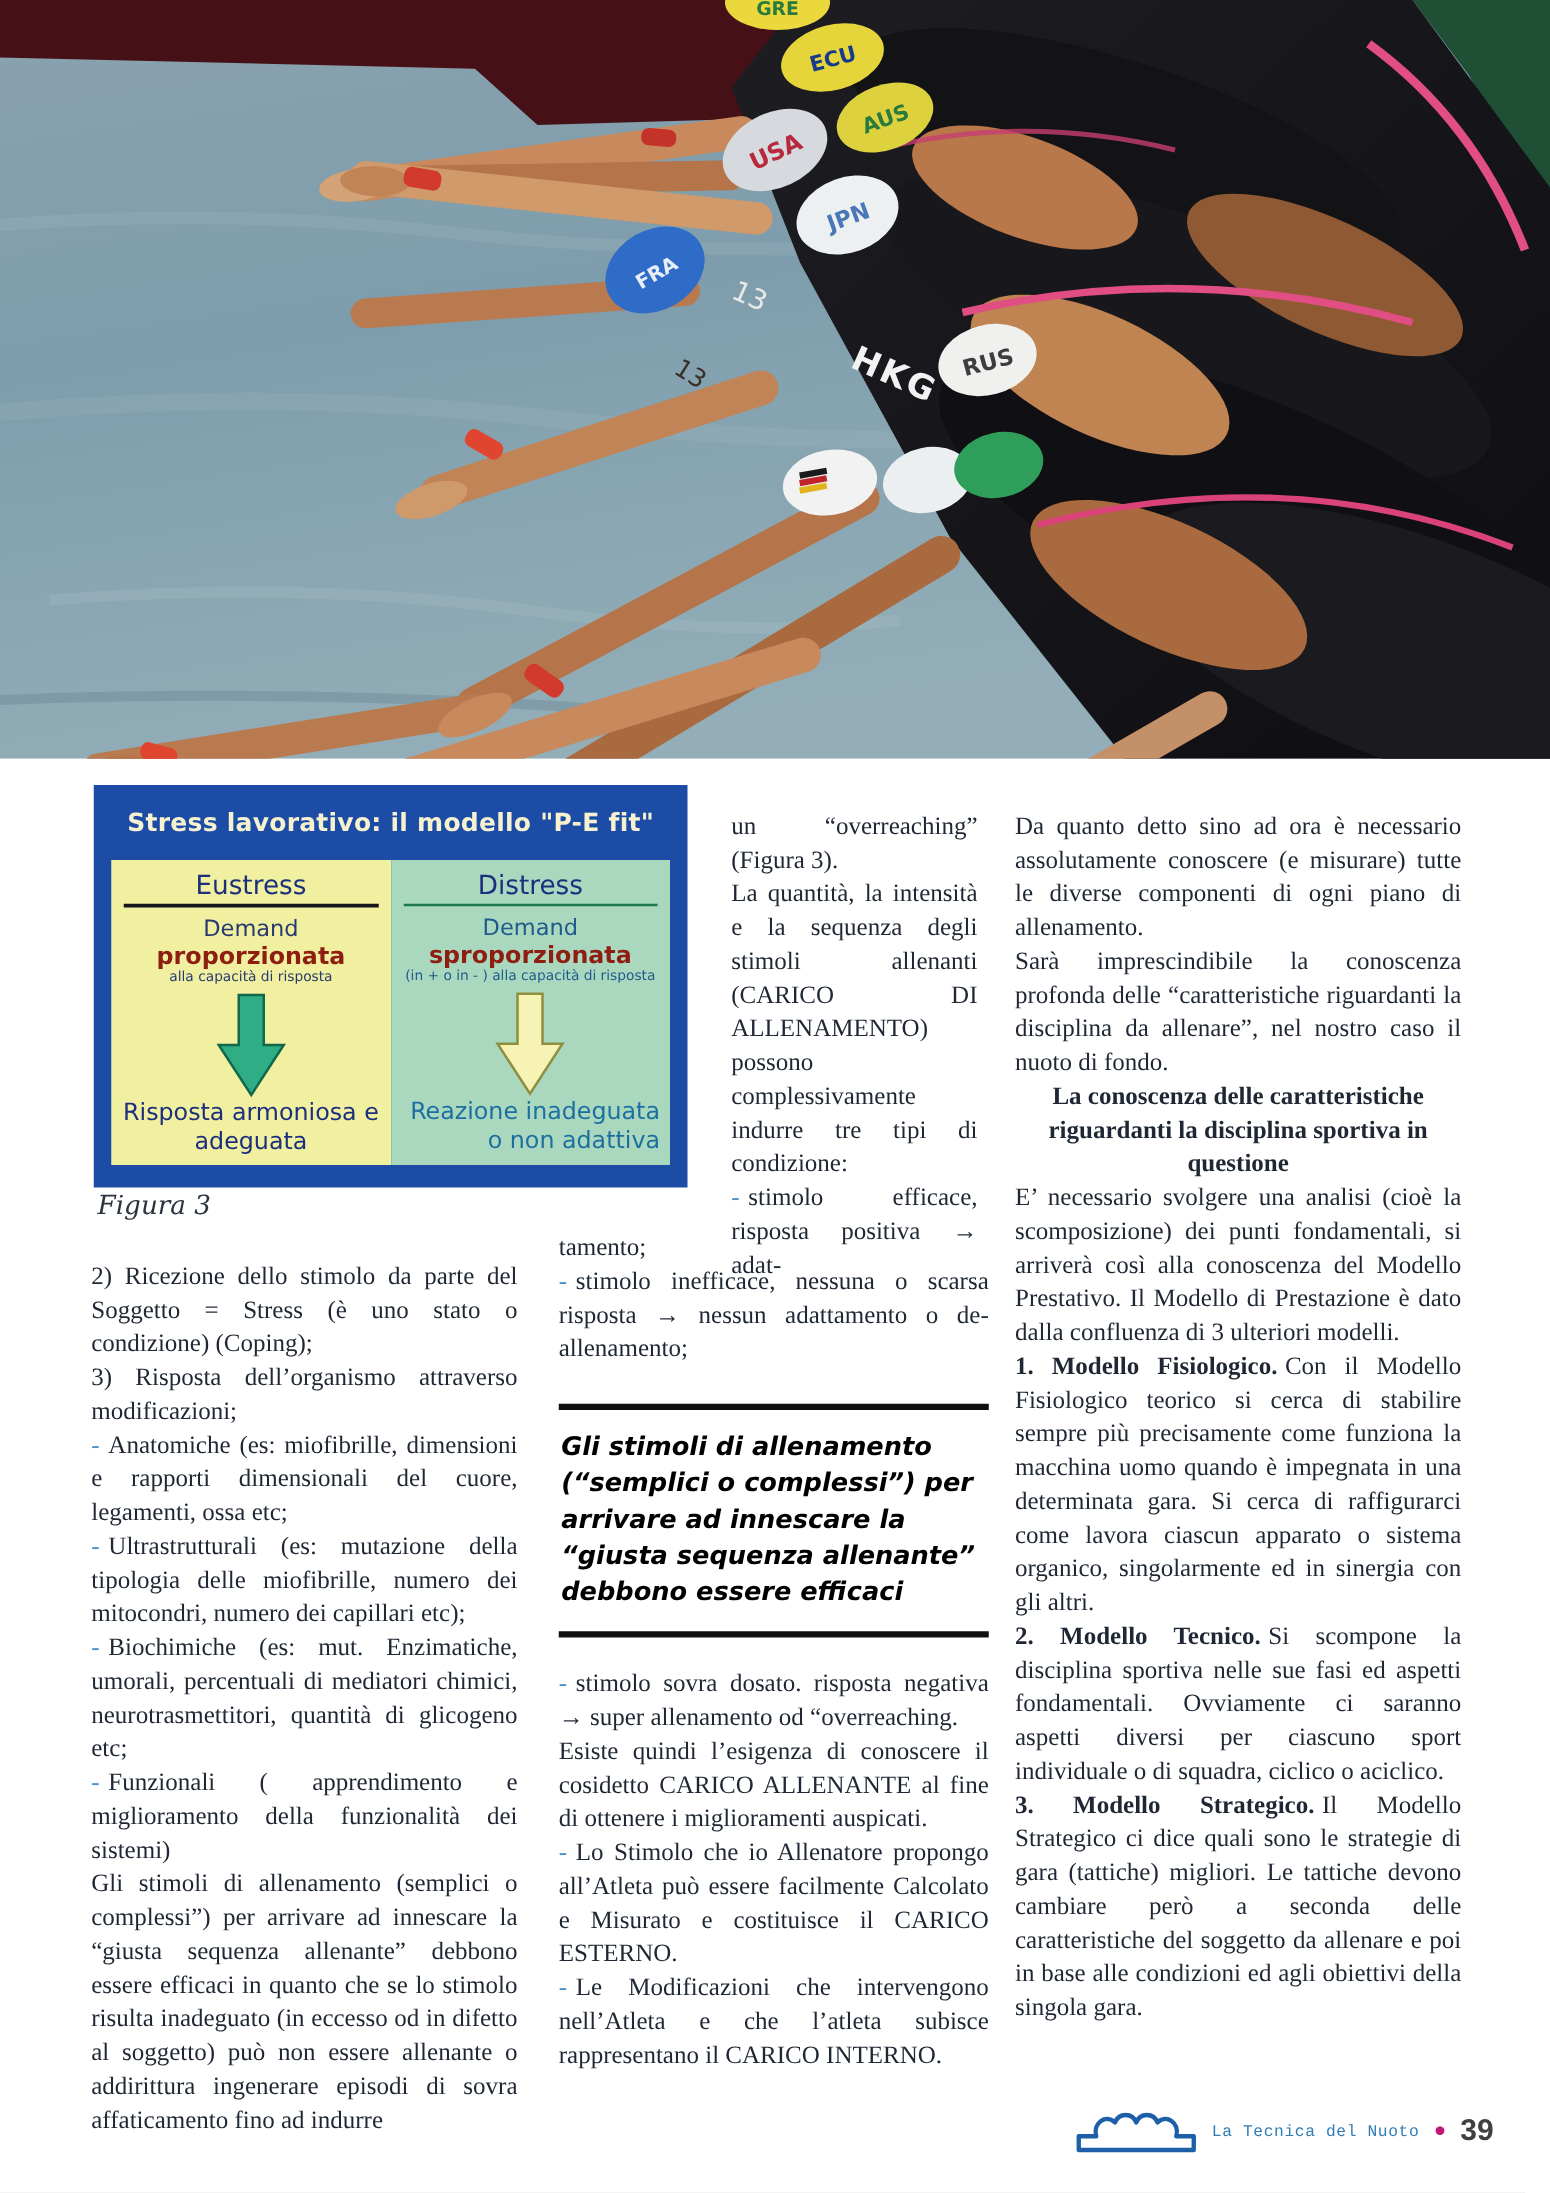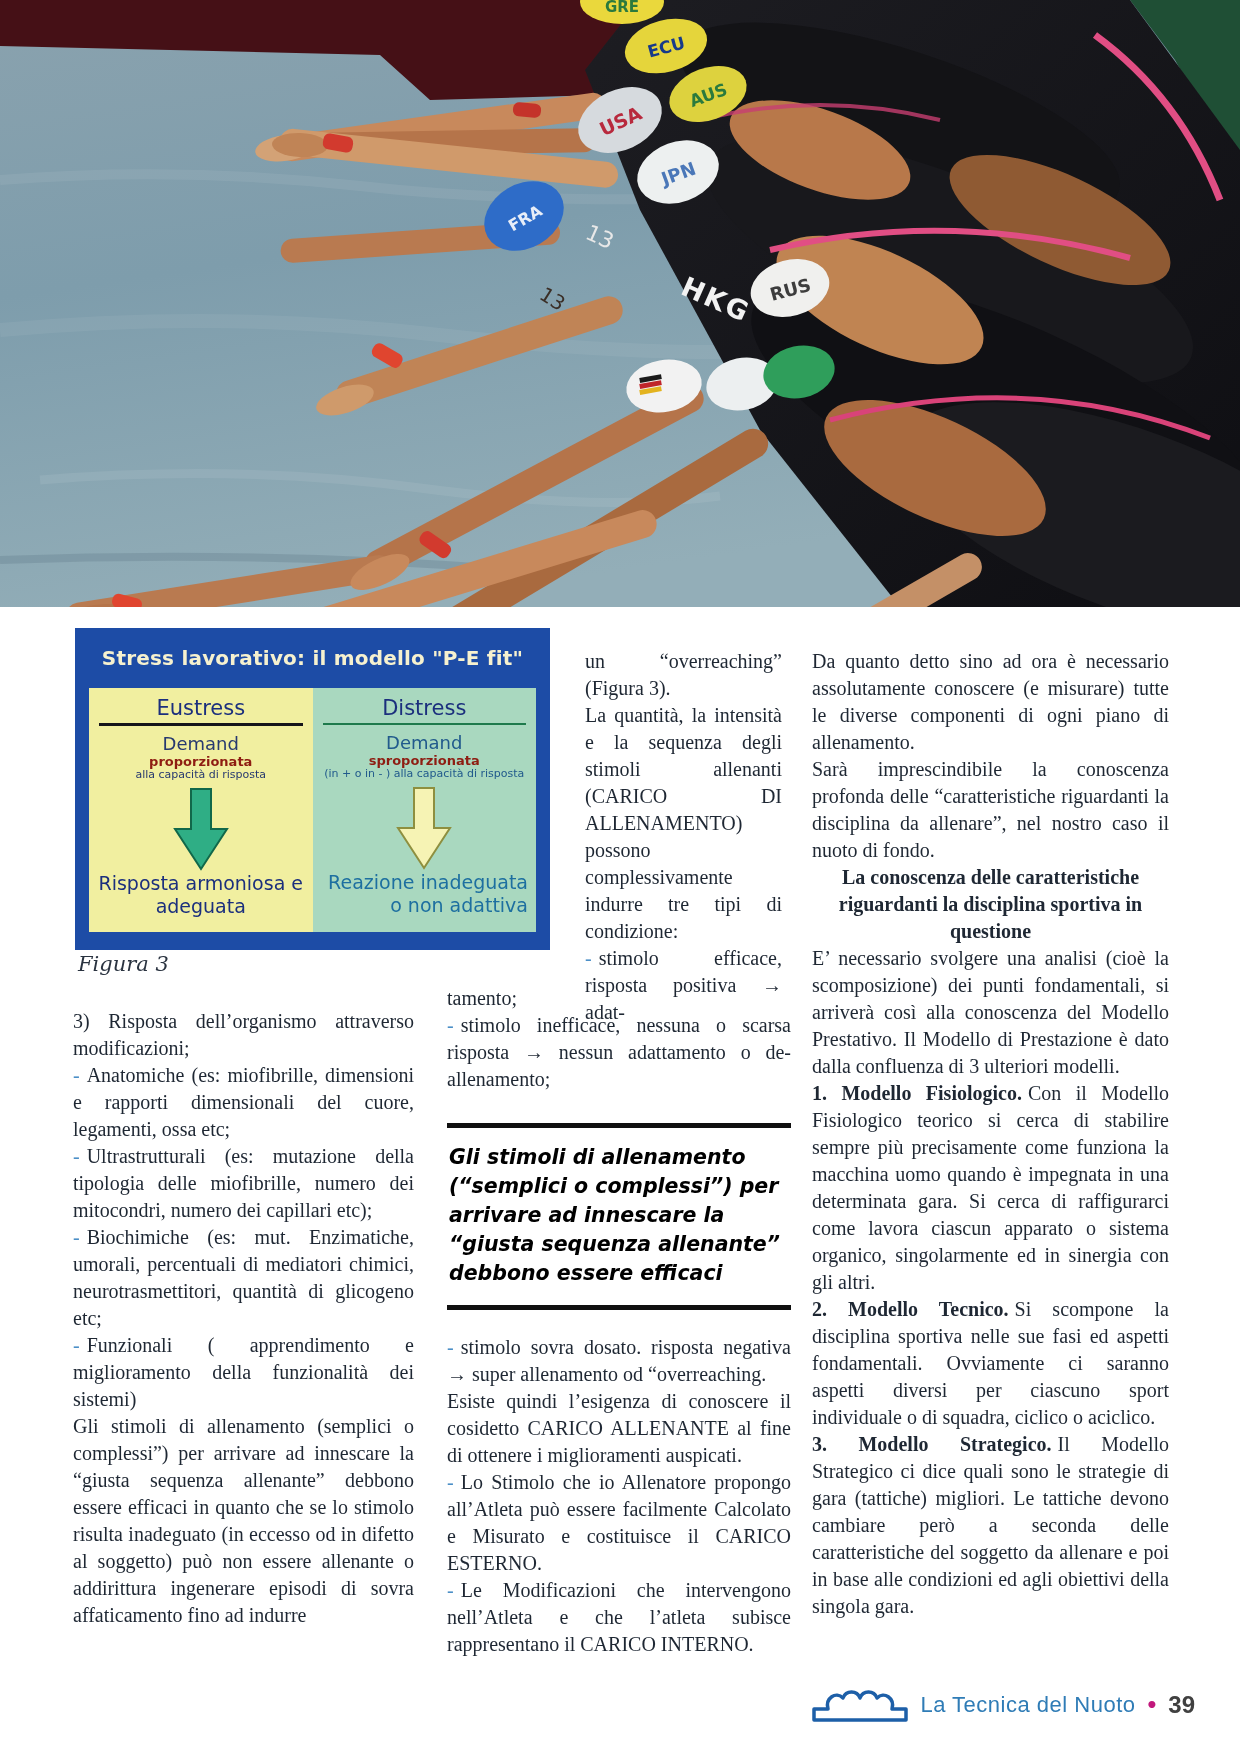--- a/index.html
+++ b/index.html
@@ -17,21 +17,21 @@
              color:#f6f1cf;font-weight:bold;font-size:20px;letter-spacing:.2px;}
   .fig-panels{position:absolute;left:14px;right:14px;top:60px;bottom:18px;display:flex;}
   .panel{flex:1;padding:8px 8px 6px;text-align:center;box-sizing:border-box;}
   .panel.left{background:var(--panel-yellow,#f1efa0);}
   .panel.right{background:var(--panel-green,#a9d8bf);}
   .panel-header{font-size:21px;font-weight:normal;color:var(--navy,#1b2f7d);padding-bottom:3px;margin:0 2px;}
   .panel.left  .panel-header{border-bottom:3px solid #15151a;}
   .panel.right .panel-header{border-bottom:2px solid #1e7a4c;}
   .demand{font-size:18px;color:#27396f;margin-top:7px;}
   .panel.right .demand{color:#215a8c;}
-  .qualifier{font-size:13px;font-weight:bold;color:var(--dark-red,#8e1d12);}
+  .qualifier{font-size:19px;font-weight:bold;color:var(--dark-red,#8e1d12);}
   .capacity{font-size:11px;color:#27396f;line-height:1.18;}
   .panel.right .capacity{color:#215a8c;}
   .arrow-wrap{height:86px;display:flex;align-items:center;justify-content:center;margin-top:4px;}
   .result{font-size:19px;color:var(--navy,#1b2f7d);line-height:1.2;}
   .panel.right .result{color:var(--result-teal,#1d6fa0);text-align:right;}
 
   .fig-caption{position:absolute;left:78px;top:952px;font-family:"DejaVu Serif",serif;
                font-style:italic;font-size:21px;color:#2a3340;}
 
   
@@ -46,21 +46,21 @@
   .c3-heading{font-weight:bold;text-align:center;margin:0;}
 
   .quote{border-top:5px solid #101010;border-bottom:5px solid #101010;
          margin:30px 0 24px;padding:15px 2px 17px;text-align:left;
          font-family:"DejaVu Sans",sans-serif;font-weight:bold;font-style:italic;
          font-size:20.5px;line-height:29px;color:#000000;}
 
   
   .footer{position:absolute;left:0;right:72px;top:1686px;display:flex;
           align-items:center;justify-content:flex-end;gap:10px;}
-  .brand{font-family:Liberation Sans, sans-serif;font-size:22px;
+  .brand{font-family:Liberation Mono, monospace;font-size:13px;
          color:var(--footer-blue,#2f7cb6);letter-spacing:.5px;}
   .sep{color:var(--page-pink,#c2187c);font-size:20px;font-weight:bold;font-family:"DejaVu Sans",sans-serif;}
   .pagenum{font-family:Liberation Sans, sans-serif;font-weight:bold;font-size:24px;color:#404040;}
 </style>
 </head>
 <body>
 
 <div class="page">
 
   <div class="photo">
@@ -191,20 +191,21 @@
             <path d="M18,2 h20 v40 h16 L28,82 L2,42 h16 z" fill="var(--arrow-yellow,#f6f3b4)" stroke="#8e8f3f" stroke-width="2"></path>
           </svg>
         </div>
         <div class="result">Reazione inadeguata o non adattiva</div>
       </div>
     </div>
   </div>
   <div class="fig-caption">Figura 3</div>
 
   <div class="col col1">
+    <p><span>2) Ricezione dello stimolo da parte del Soggetto = Stress (è uno stato o condizione) (Coping);</span></p>
     <p><span>3) Risposta dell’organismo attraverso modificazioni;</span></p>
     <p><span class="dash">-</span><span>Anatomiche (es: miofibrille, dimensioni e rapporti dimensionali del cuore, legamenti, ossa etc;</span></p>
     <p><span class="dash">-</span><span>Ultrastrutturali (es: mutazione della tipologia delle miofibrille, numero dei mitocondri, numero dei capillari etc);</span></p>
     <p><span class="dash">-</span><span>Biochimiche (es: mut. Enzimatiche, umorali, percentuali di mediatori chimici, neurotrasmettitori, quantità di glicogeno etc;</span></p>
     <p><span class="dash">-</span><span>Funzionali ( apprendimento e miglioramento della funzionalità dei sistemi)</span></p>
     <p><span>Gli stimoli di allenamento (semplici o complessi”) per arrivare ad innescare la “giusta sequenza allenante” debbono essere efficaci in quanto che se lo stimolo risulta inadeguato (in eccesso od in difetto al soggetto) può non essere allenante o addirittura ingenerare episodi di sovra affaticamento fino ad indurre</span></p>
   </div>
 
   <div class="col col2-narrow">
     <p><span>un “overreaching” (Figura 3).</span></p>

